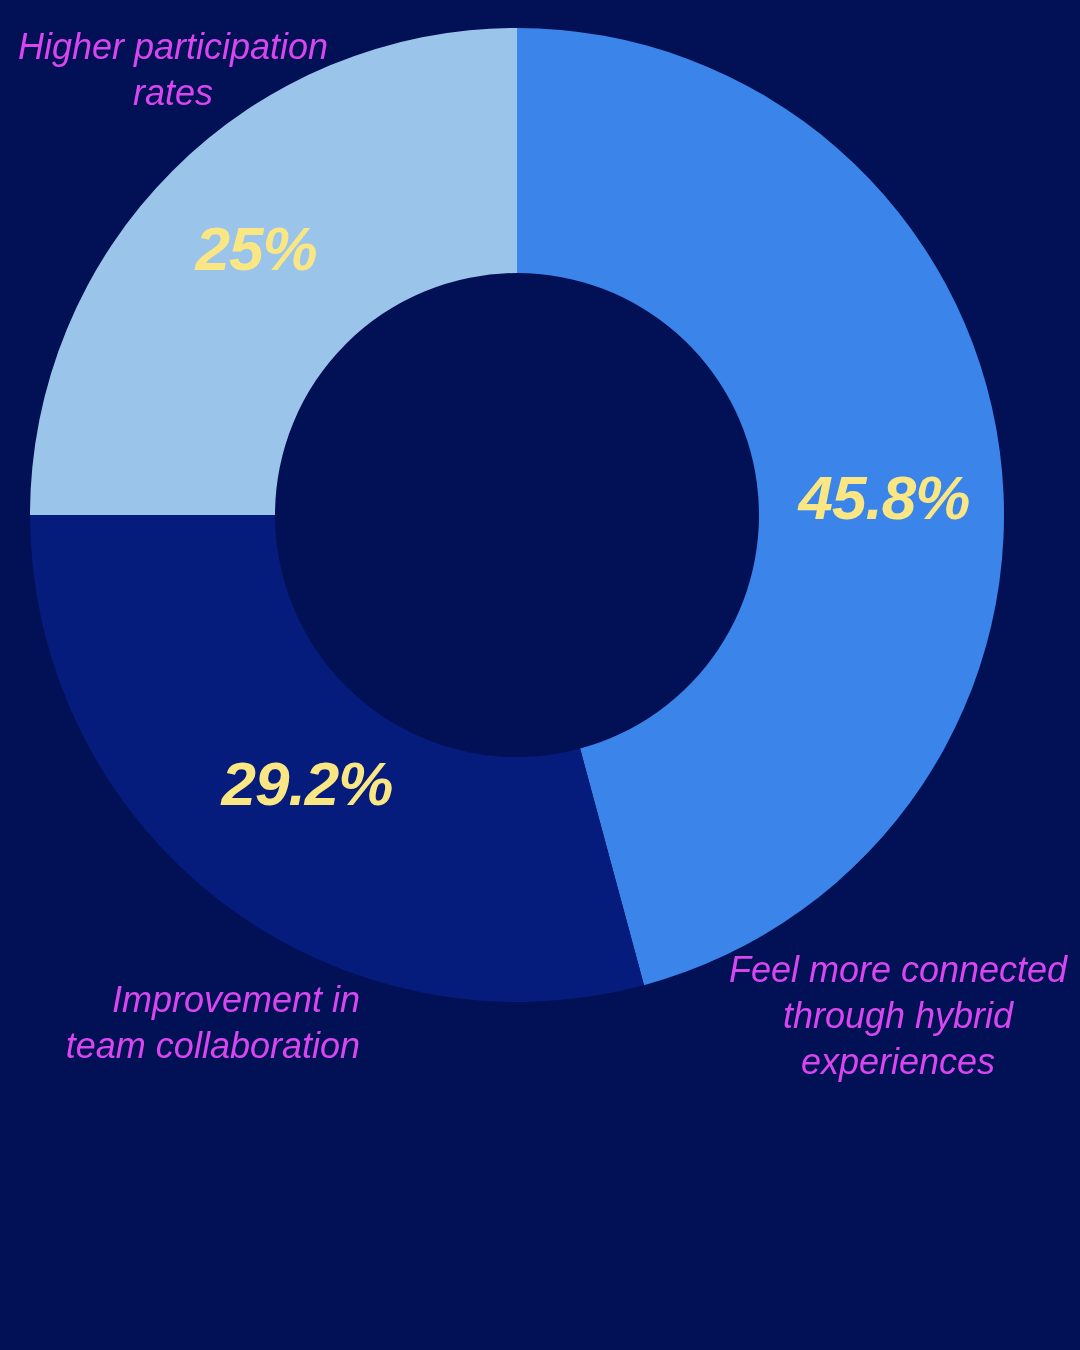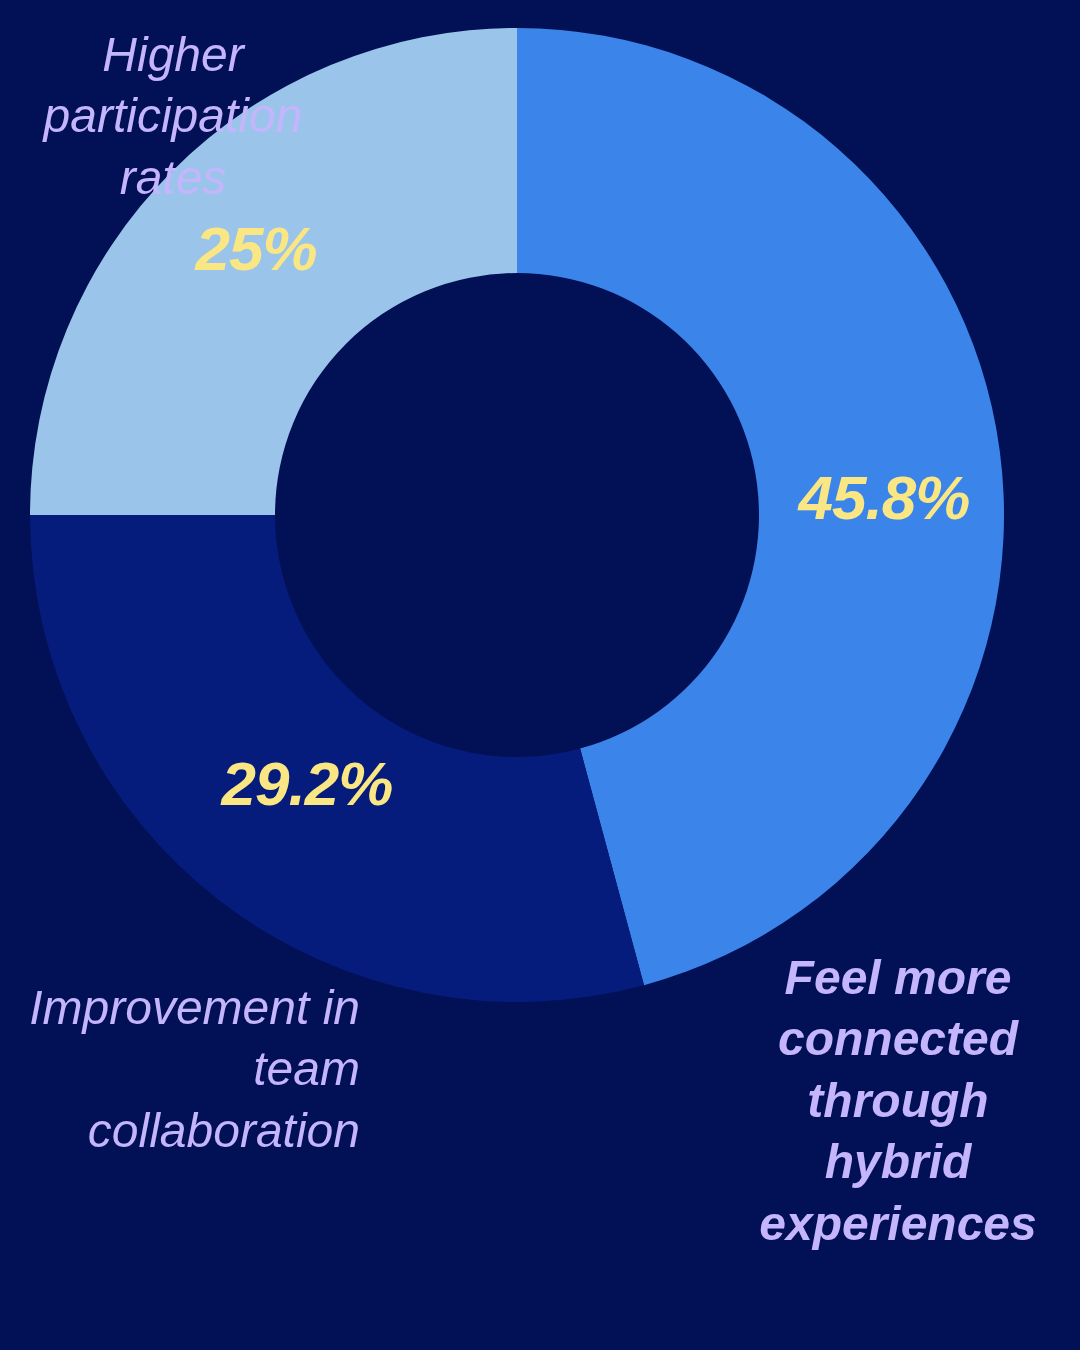--- a/index.html
+++ b/index.html
@@ -32,24 +32,24 @@
   .slice-value {
     font-style: italic;
     font-weight: bold;
     fill: #fae784;
     font-family: "Liberation Sans", "DejaVu Sans", sans-serif;
     font-size: 62px;
     letter-spacing: -1px;
   }
   .callout {
     position: absolute;
-    color: #c4b5fd;
+    color: #d946ef;
     font-style: italic;
     font-weight: normal;
-    font-size: 48px;
+    font-size: 36px;
     line-height: 1.28;
     font-family: "Liberation Sans", "DejaVu Sans", sans-serif;
     white-space: pre-line;
   }
   #label-light {
     left: 8px;
     top: 24px;
     width: 330px;
     text-align: center;
   }
@@ -57,21 +57,20 @@
     left: 10px;
     top: 977px;
     width: 350px;
     text-align: right;
   }
   #label-medium {
     right: 12px;
     top: 947px;
     width: 340px;
     text-align: center;
-    font-weight: bold;
   }
 </style>
 </head>
 <body style="background: rgb(2, 16, 85);">
 
 <div id="stage">
 
   <svg id="donut-svg" viewBox="0 0 1080 1350">
     <g>
       <path id="slice-path-0" d="M 517 28 A 487 487 0 0 1 644.0298135631798 985.1408581118044 L 580.123644522155 748.6223565976522 A 242 242 0 0 0 517 273 Z" fill="#3b85ea"></path>

